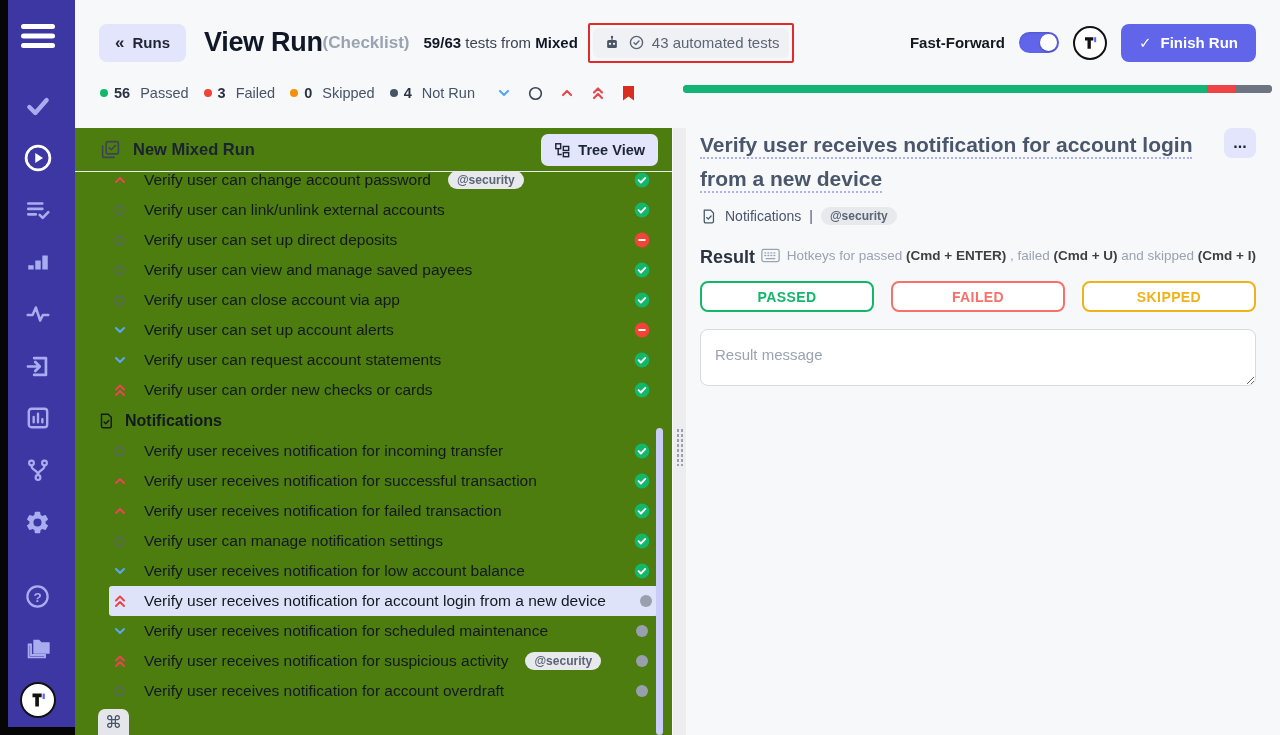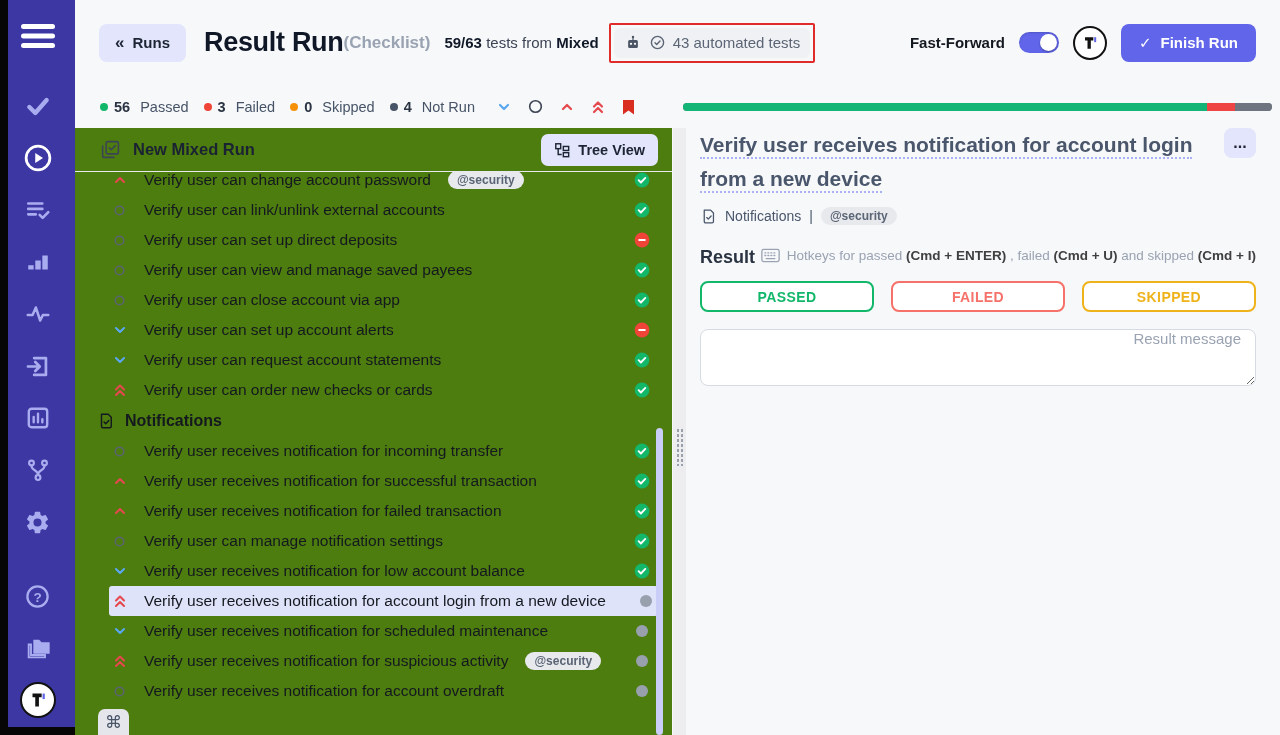--- a/index.html
+++ b/index.html
@@ -28,21 +28,21 @@
   .annotation-box { margin-left:10px; border:2px solid #e02b2b; padding:3px; border-radius:2px; }
   .badge-automated { display:flex; align-items:center; gap:7px; background:#f0f1f4; border-radius:6px; padding:6px 10px; font-size:15px; color:#5b6575; white-space:nowrap; }
   .topbar-right { margin-left:auto; display:flex; align-items:center; gap:14px; }
   .ff-label { font-size:15px; font-weight:700; color:#14181f; }
   .toggle { width:40px; height:21px; background:#6065e9; border-radius:11px; position:relative; cursor:pointer; box-shadow:inset 0 1px 2px rgba(0,0,0,.15); }
   .toggle .knob { position:absolute; right:2px; top:2px; width:17px; height:17px; border-radius:50%; background:#fff; box-shadow:0 1px 2px rgba(0,0,0,.3); }
   .logo-circle-sm { width:34px; height:34px; border-radius:50%; background:#fff; border:2.5px solid #121212; display:flex; align-items:center; justify-content:center; cursor:pointer; }
   .btn-finish { display:flex; align-items:center; gap:9px; background:#6065e9; color:#fff; border:none; border-radius:8px; padding:10px 18px; font-size:15px; font-weight:700; cursor:pointer; font-family:inherit; }
 
   
-  .statusrow { position:absolute; left:75px; right:0; top:85px; height:43px; display:flex; align-items:center; padding-left:25px; padding-right:8px; }
+  .statusrow { position:absolute; left:75px; right:0; top:85px; height:43px; display:flex; align-items:flex-start; padding-left:25px; padding-right:8px; }
   .stats { display:flex; align-items:center; gap:15px; }
   .stat { display:flex; align-items:center; gap:6px; font-size:14.5px; color:#475467; white-space:nowrap; }
   .stat .dot { width:8px; height:8px; border-radius:50%; }
   .stat b { color:#2a3342; font-weight:700; }
   .filter-icons { display:flex; align-items:center; gap:17px; margin-left:22px; }
   .filter-icons .fi { cursor:pointer; display:flex; align-items:center; }
   .progress { flex:1; margin-left:48px; height:8px; border-radius:5px; overflow:hidden; display:flex; background:#6e7480; }
   .progress .seg { height:100%; }
 
   
@@ -76,21 +76,21 @@
   .detail-title { width:510px; font-size:21px; font-weight:700; color:#49566b; line-height:34px; cursor:text; }
   .detail-title span { border-bottom:2px dotted #aab2f5; padding-bottom:1px; }
   .btn-dots { margin-left:auto; width:32px; height:30px; background:#e2e5fb; border:none; border-radius:8px; font-size:16px; font-weight:700; color:#1d2433; cursor:pointer; line-height:10px; }
   .meta-row { margin-top:11px; display:flex; align-items:center; gap:8px; font-size:14px; color:#49566b; }
   .result-row { margin-top:22px; display:flex; align-items:baseline; }
   .result-label { font-size:18px; font-weight:700; color:#2a3342; }
   .hotkeys { margin-left:auto; display:flex; align-items:center; gap:7px; font-size:13.5px; color:#9aa3b2; white-space:nowrap; }
   .hotkeys b { color:#404040; font-weight:700; }
   .verdict-row { margin-top:13px; display:flex; gap:17px; }
   .verdict-btn { flex:1; height:31px; background:#fff; border:2px solid; border-radius:8px; font-size:14px; font-weight:700; letter-spacing:.4px; cursor:pointer; font-family:inherit; }
-  .result-msg { margin-top:17px; width:100%; height:57px; border:1px solid #d6dae2; border-radius:8px; padding:0 14px; font-size:15px; font-family:inherit; color:#2a3342; resize:vertical; background:#fff; outline:none;text-align:right; }
+  .result-msg { margin-top:17px; width:100%; height:57px; border:1px solid #d6dae2; border-radius:8px; padding:16px 14px; font-size:15px; font-family:inherit; color:#2a3342; resize:vertical; background:#fff; outline:none; }
   .result-msg::placeholder { color:#9aa3b2; }
 </style>
 </head>
 <body>
 
 <div class="edge-black"></div>
 <div class="sidebar-bottom-black"></div>
 
 <nav class="sidebar">
   <div class="sb-icon sb-menu">
@@ -185,21 +185,21 @@
         </svg>
     </span>
   </div>
 </nav>
 
 <header class="topbar">
   <button class="btn-runs">
     <span style="font-size:17px;">«</span>
     <span>Runs</span>
   </button>
-  <span class="run-title">Result Run</span>
+  <span class="run-title">View Run</span>
   <span class="run-subtitle">(Checklist)</span>
   <span class="tests-count-wrap">
     <b>59/63</b>
     <span>tests from</span>
     <b>Mixed</b>
   </span>
   <div class="annotation-box">
     <div class="badge-automated">
       <svg width="18" height="18" viewBox="0 0 24 24">
           <circle cx="12" cy="4" r="1.6" fill="#4b5565"></circle>

